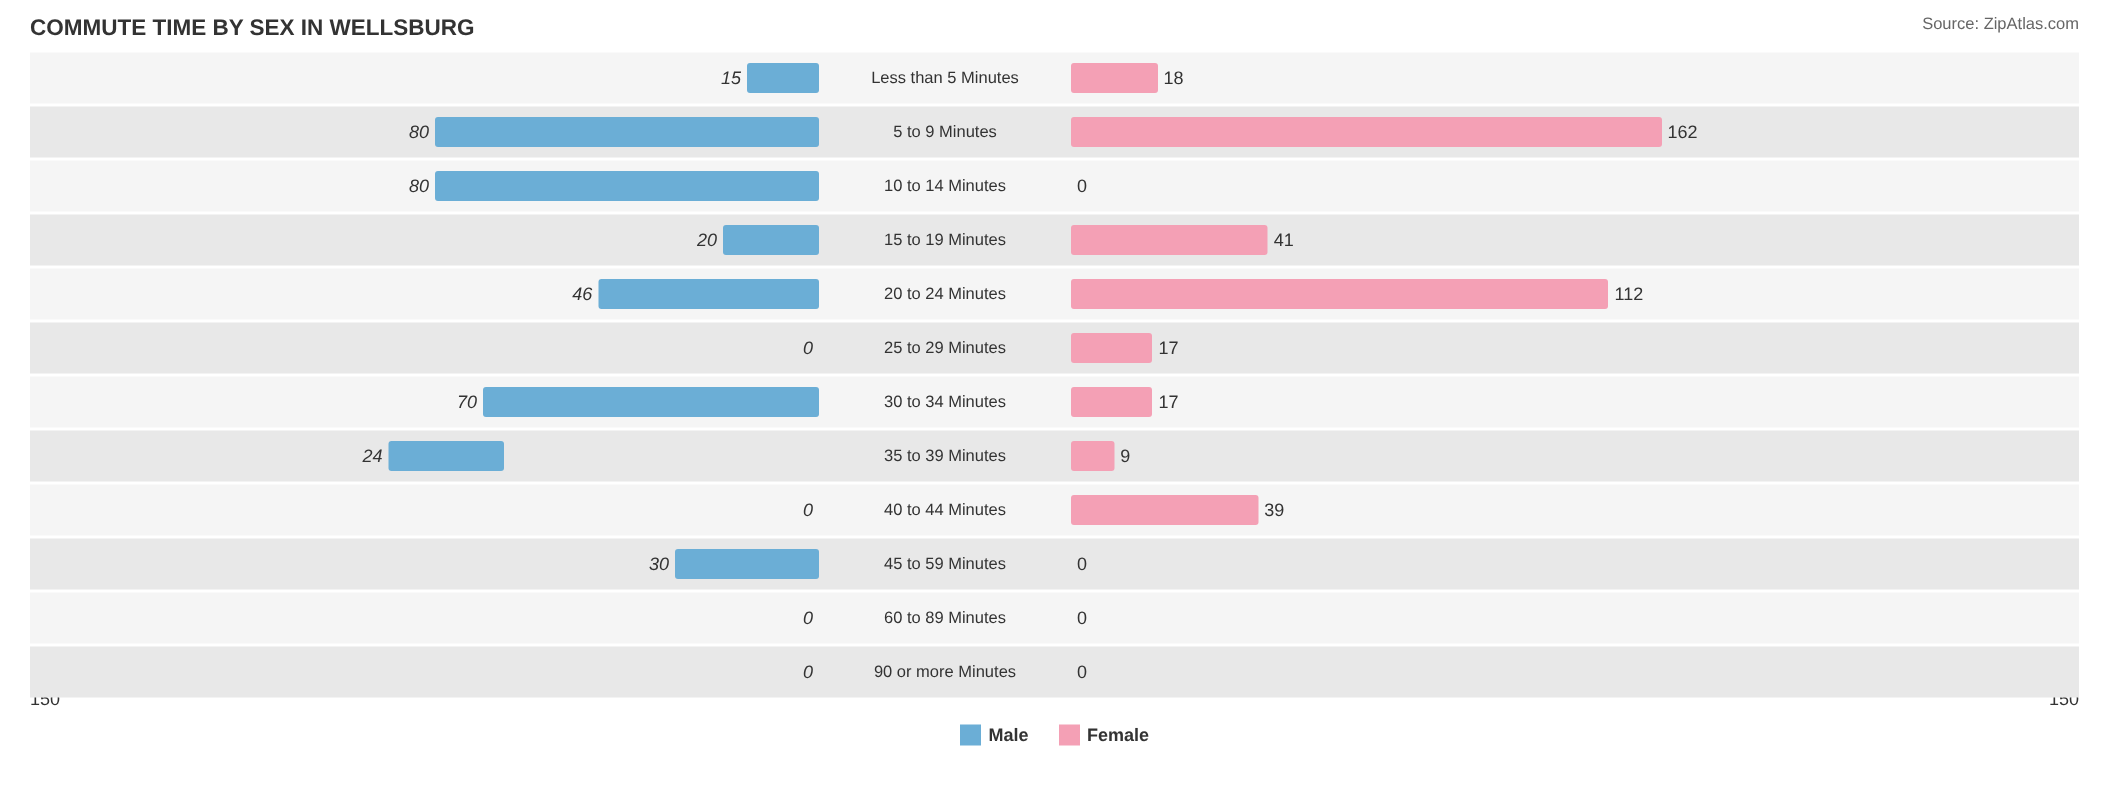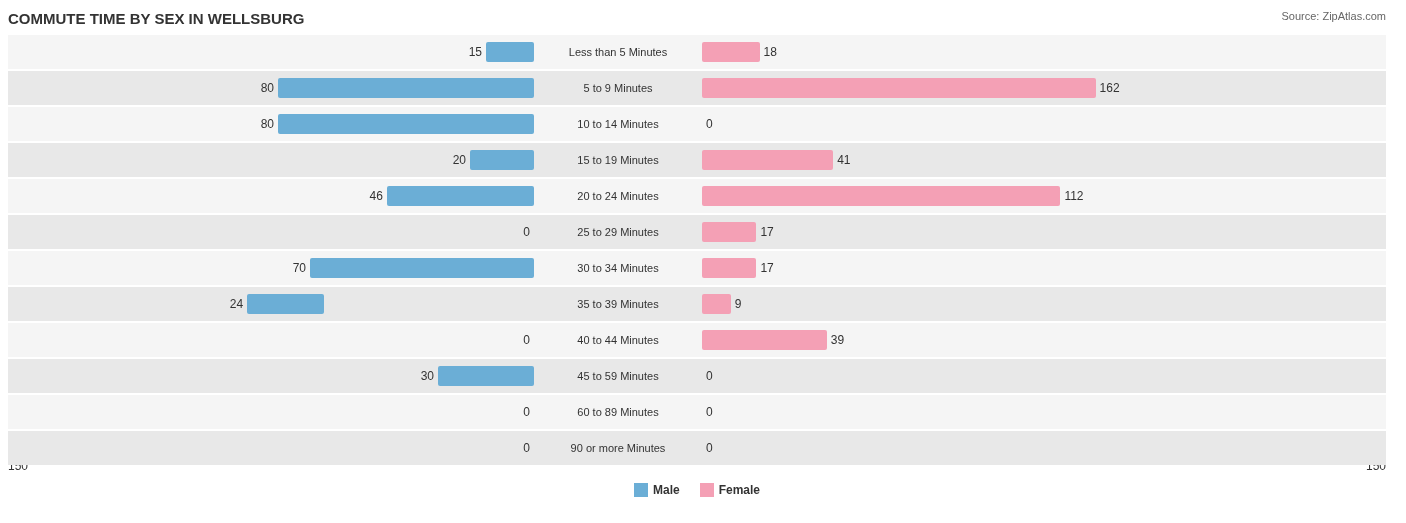--- a/index.html
+++ b/index.html
@@ -6,21 +6,21 @@
     body {
       font-family: Arial, sans-serif;
       background: #fff;
       width: 1406px;
       height: 523px;
       overflow: hidden;
     }
     .chart-container {
       width: 1406px;
       height: 523px;
-      padding: 10px 20px 40px 8px;
+      padding: 10px 20px 40px 20px;
       position: relative;
     }
     .chart-title {
       font-size: 15px;
       font-weight: bold;
       text-transform: uppercase;
       color: #333;
       margin-bottom: 8px;
     }
     .source-text {
@@ -47,20 +47,21 @@
     .row:nth-child(even) {
       background: #e8e8e8;
     }
     .left-section {
       width: 300px;
       display: flex;
       align-items: center;
       justify-content: flex-end;
       padding-right: 4px;
       flex-shrink: 0;
+      font-style: italic;
     }
     .male-value {
       font-size: 12px;
       color: #333;
       margin-right: 4px;
       min-width: 25px;
       text-align: right;
     }
     .male-bar {
       height: 20px;

